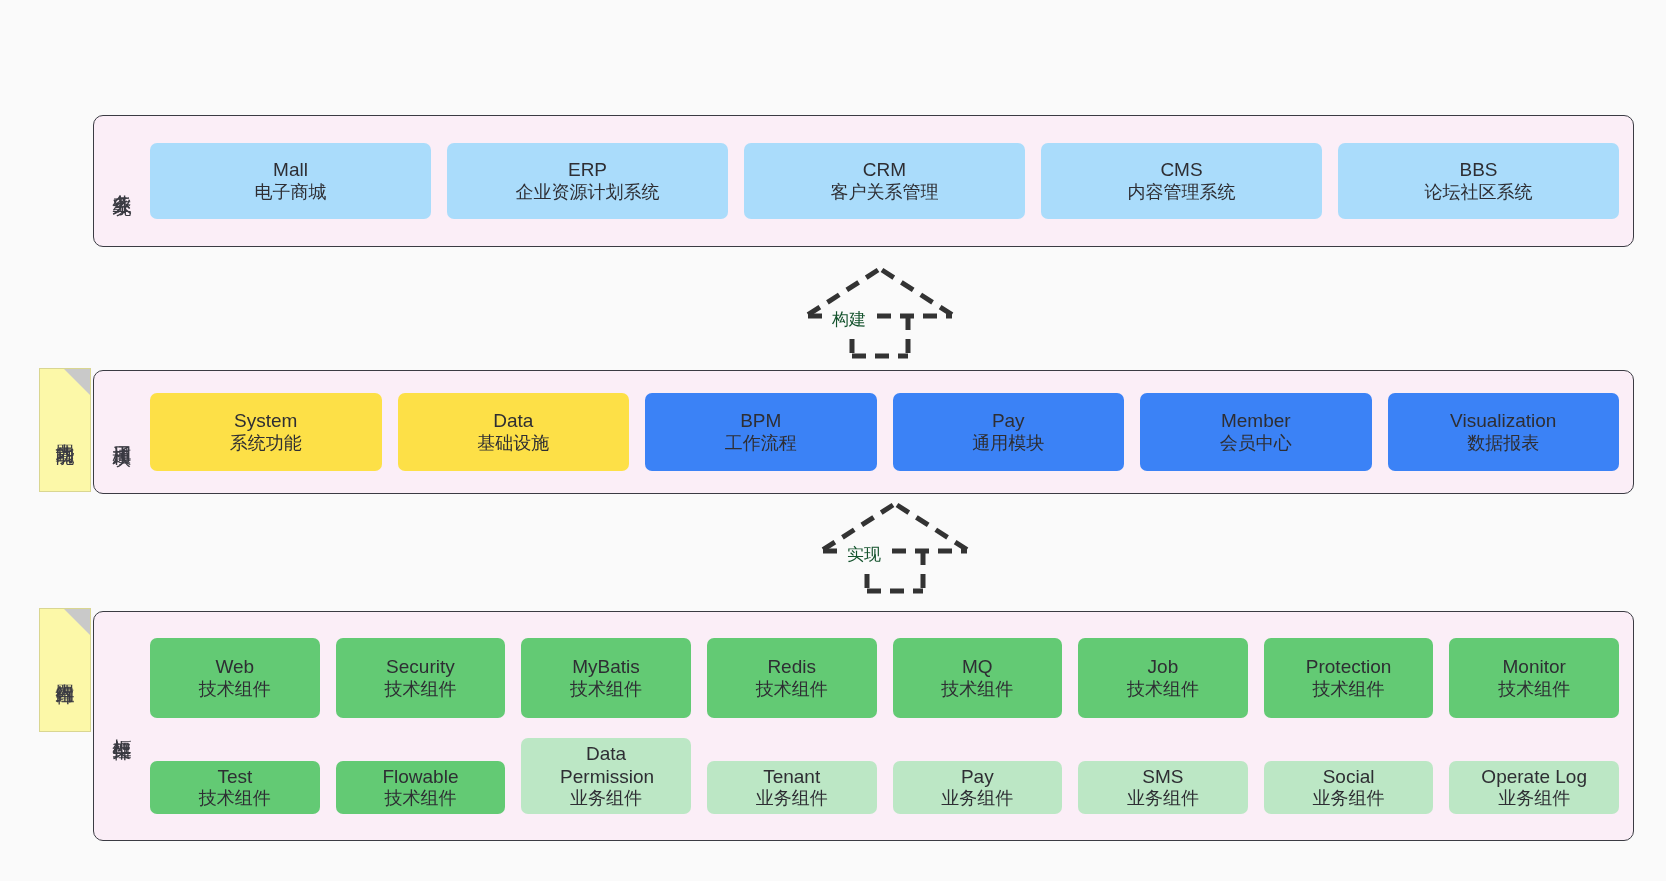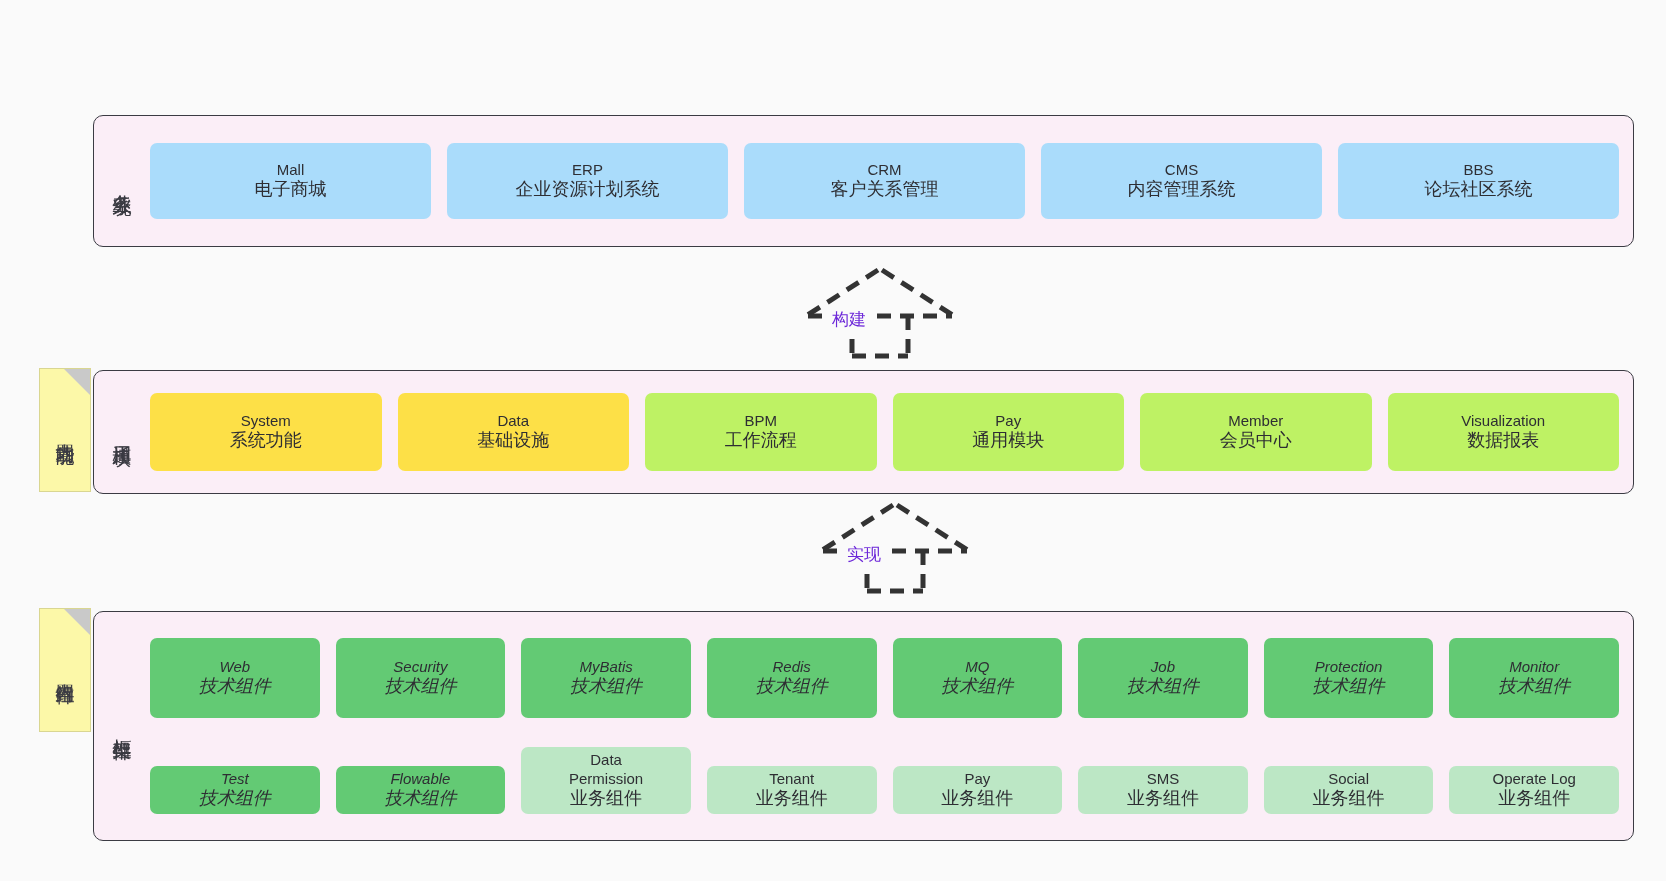--- a/index.html
+++ b/index.html
@@ -71,27 +71,27 @@
     flex-direction: column;
     align-items: center;
     justify-content: center;
     text-align: center;
     line-height: 1.22;
     box-sizing: border-box;
     padding: 4px 6px;
     color: #2e2e33;
     user-select: none;
   }
-  .box .t1 { font-size: 15px; }
+  .box .t1 { font-size: 19px; }
   .box .t2 { font-size: 18px; }
 
   .box.blue       { background: #aadcfb; }
   .box.red        { background: #fde047; }
-  .box.pink       { background: #bef264; }
-  .box.green      { background: #63ca74; font-style: italic; }
+  .box.pink       { background: #3b82f6; }
+  .box.green      { background: #63ca74; }
   .box.green-lite { background: #bce7c5; }
 
   
   .note {
     position: absolute;
     background: #fcf8a8;
     border: 1px solid #d9d691;
     box-sizing: border-box;
     display: flex;
     align-items: center;
@@ -115,21 +115,21 @@
   }
 
   
   .arrow {
     position: absolute;
   }
   .arrow svg { display: block; overflow: visible; }
   .arrow-label {
     position: absolute;
     font-size: 17px;
-    color: #6d28d9;
+    color: #14532d;
     background: #fafafa;
     padding: 0 2px;
     white-space: nowrap;
     user-select: none;
   }
 </style>
 </head>
 <body>
 
 <div class="canvas">

